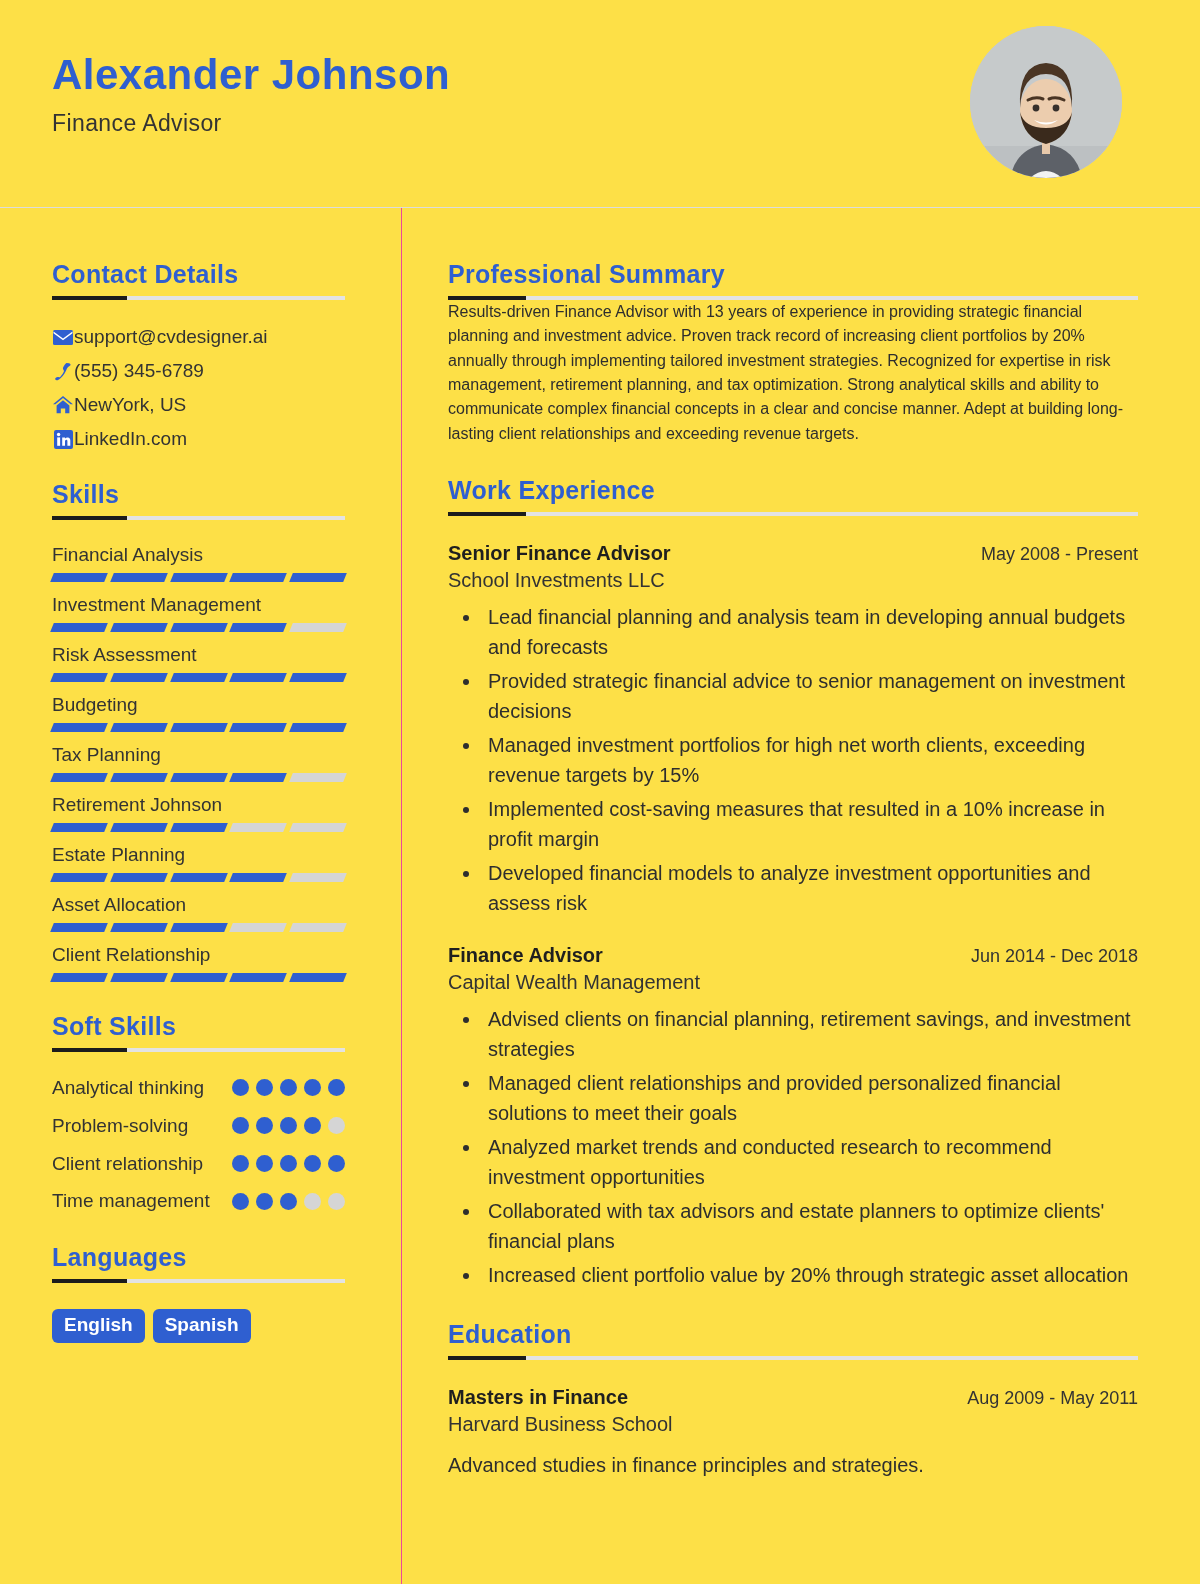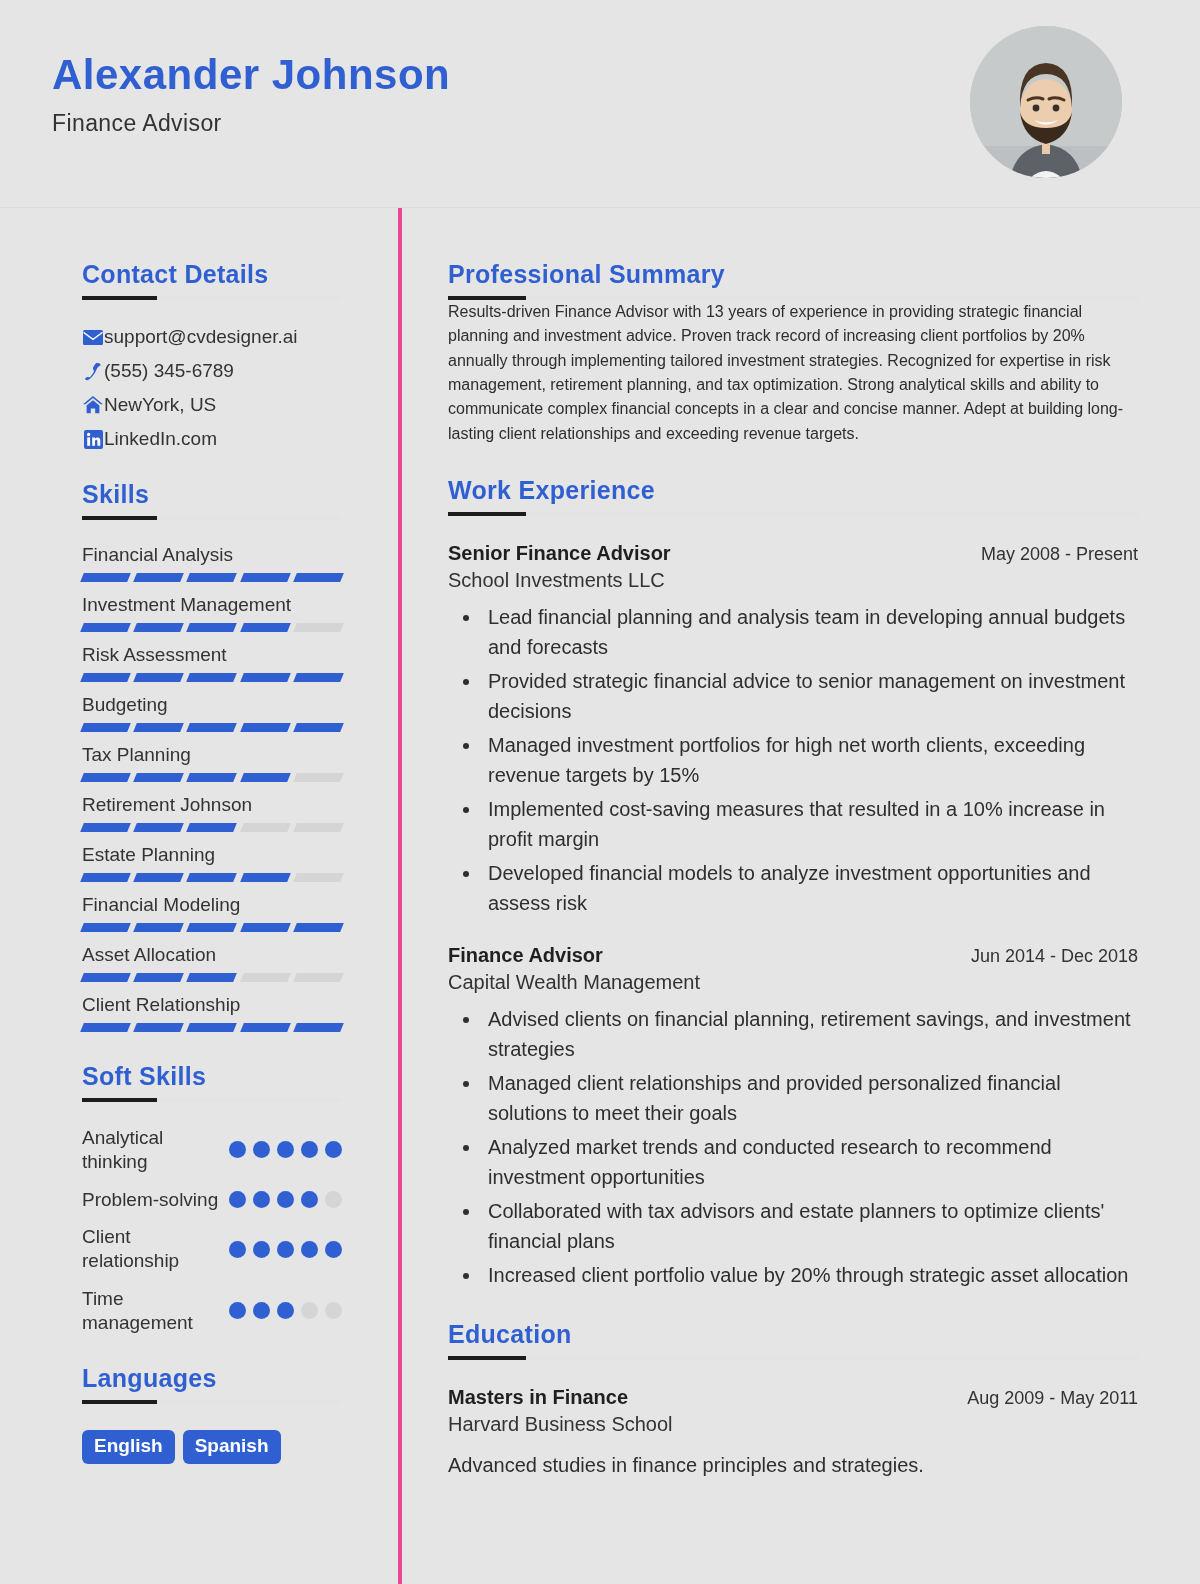--- a/index.html
+++ b/index.html
@@ -6,21 +6,21 @@
 
   body {
     width: 1200px;
     height: 1584px;
     background: #ffffff;
     font-family: "Liberation Sans", sans-serif;
     color: #2e2e2e;
     overflow: hidden;
   }
 
-  .page { position: relative; width: 1200px; height: 1584px; background:#e5e5e5; }
+  .page { position: relative; width: 1200px; height: 1584px; background:#fde047; }
 
   
   .header {
     position: relative;
     height: 208px;
     padding: 52px 0 0 52px;
     border-bottom: 1px solid #dcdcdc;
   }
   .name {
     font-size: 42px;
@@ -42,21 +42,21 @@
     width: 152px;
     height: 152px;
     border-radius: 50%;
     overflow: hidden;
     background: #c3c8ca;
   }
   .avatar svg { display:block; width:100%; height:100%; }
 
   
   .body-cols { display: flex; height: 1376px; }
-  .left-col  { width: 402px; padding: 52px 56px 0 82px; border-right: 4px solid #ec4899; }
+  .left-col  { width: 402px; padding: 52px 56px 0 52px; border-right: 1px solid #ec4899; }
   .right-col { width: 798px; padding: 52px 62px 0 46px; }
 
   
   .section { margin-bottom: 30px; }
   .sec-head {
     font-size: 25px;
     font-weight: bold;
     color: #2f5fd0;
     letter-spacing: 0.3px;
   }
@@ -271,30 +271,20 @@
     <div class="skill-name">Estate Planning</div>
     <div class="bar">
                 <span class="seg on"></span>
                 <span class="seg on"></span>
                 <span class="seg on"></span>
                 <span class="seg on"></span>
                 <span class="seg"></span>
               </div>
   </div>
             <div class="skill-item">
-    <div class="skill-name">Financial Modeling</div>
-    <div class="bar">
-                <span class="seg on"></span>
-                <span class="seg on"></span>
-                <span class="seg on"></span>
-                <span class="seg on"></span>
-                <span class="seg on"></span>
-              </div>
-  </div>
-            <div class="skill-item">
     <div class="skill-name">Asset Allocation</div>
     <div class="bar">
                 <span class="seg on"></span>
                 <span class="seg on"></span>
                 <span class="seg on"></span>
                 <span class="seg"></span>
                 <span class="seg"></span>
               </div>
   </div>
             <div class="skill-item">

